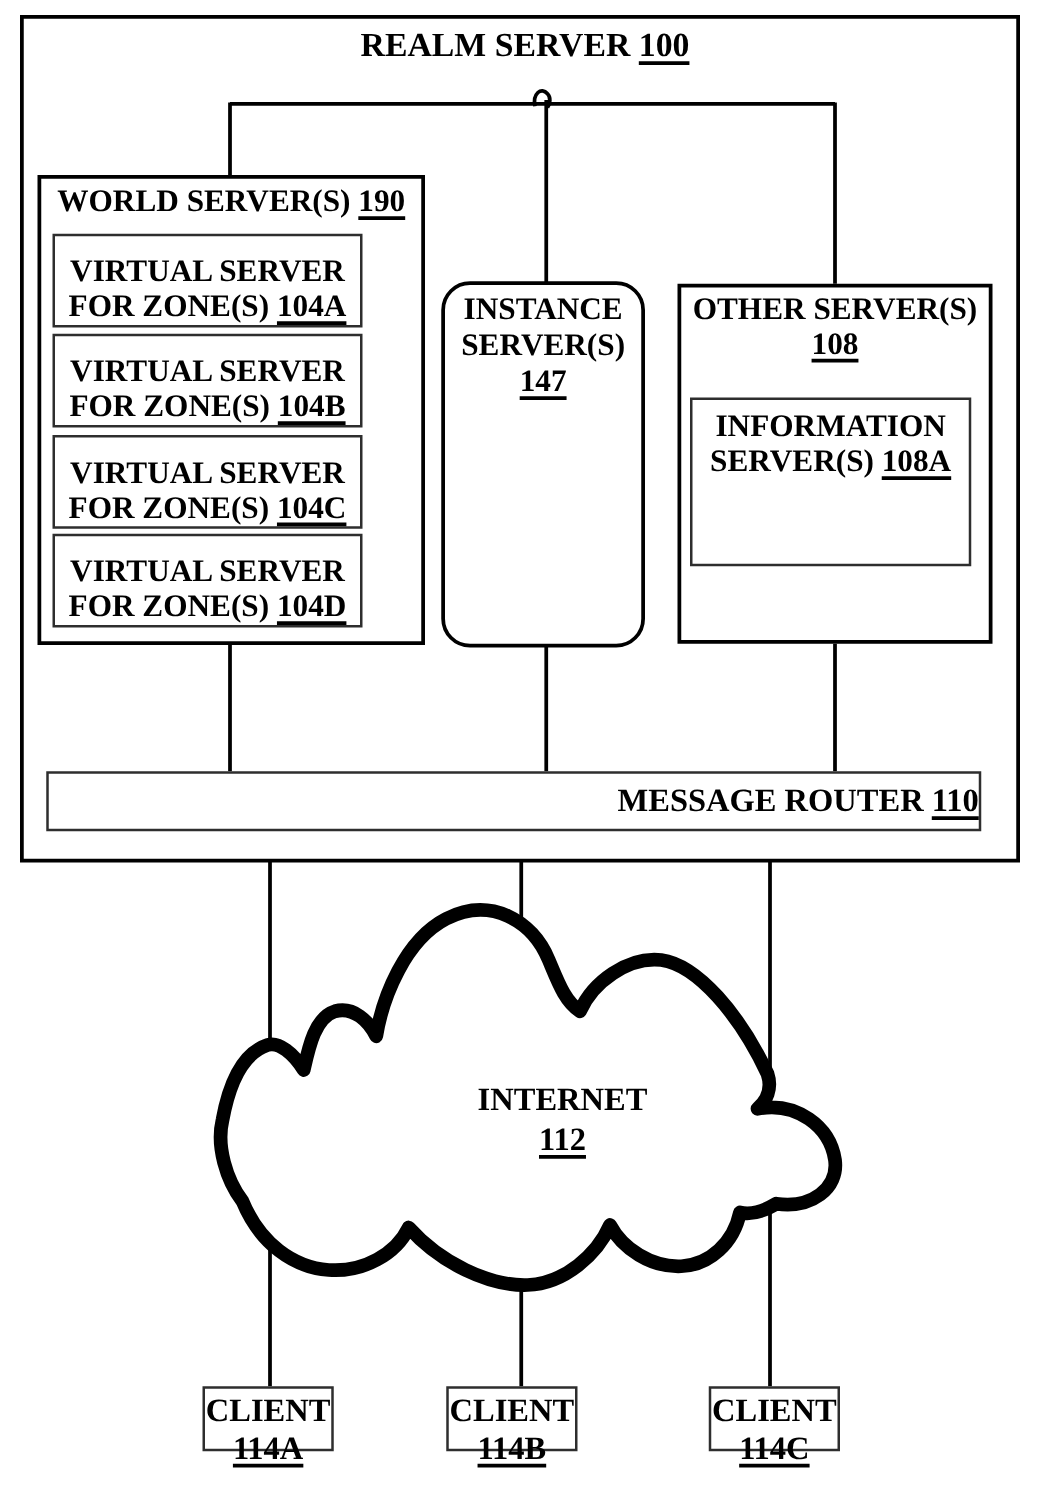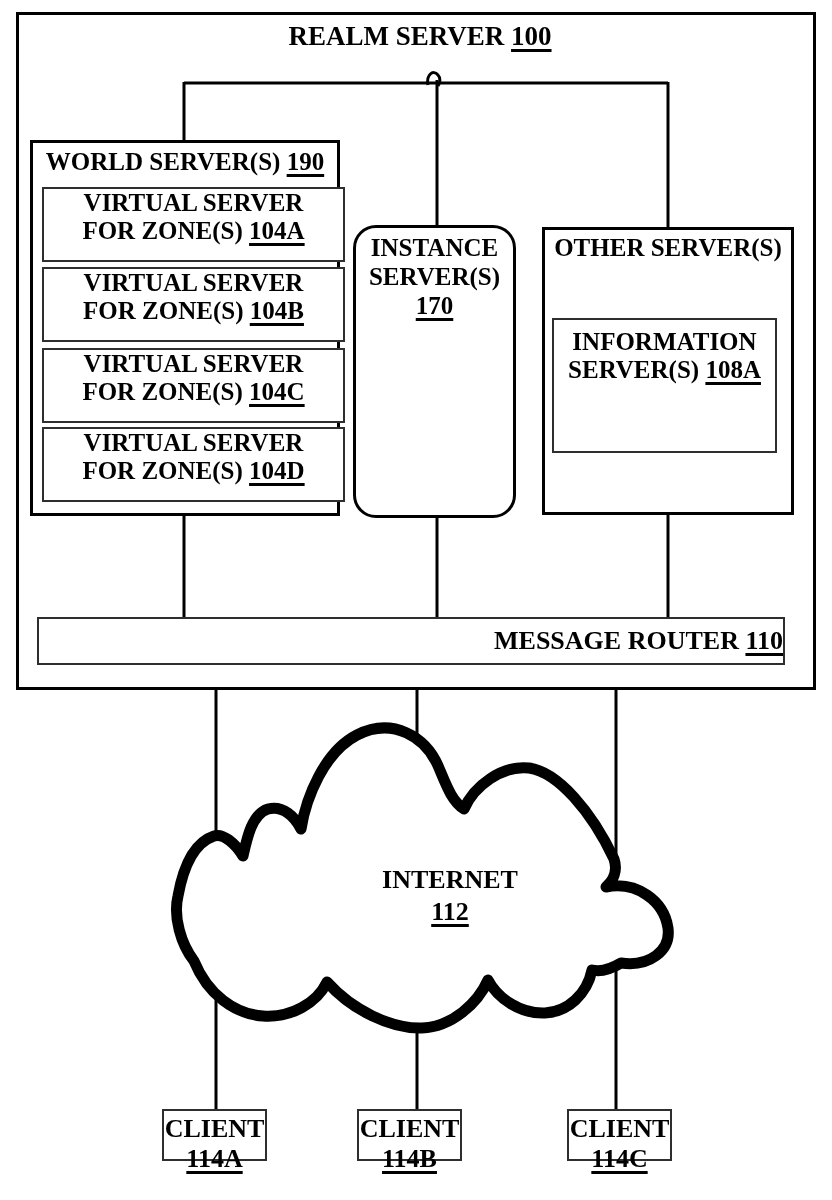--- a/index.html
+++ b/index.html
@@ -53,26 +53,26 @@
     z-index: 3;
   }
   .world-box {
     left: 30px; top: 140px;
     width: 310px; height: 376px;
     font-size: 25px;
     padding-top: 5px;
   }
   .zone-box {
     left: 42px;
-    width: 303px; height: 75px;
+    width: 248px; height: 75px;
     font-size: 25px;
     line-height: 28px;
     display: flex;
     flex-direction: column;
-    justify-content: flex-start;
+    justify-content: flex-end;
     z-index: 3;
   }
   .instance-box {
     left: 353px; top: 225px;
     width: 163px; height: 293px;
     font-size: 25px;
     line-height: 29px;
     padding-top: 5px;
     border-radius: 23px;
   }
@@ -203,26 +203,29 @@
     <div>
       <span>FOR ZONE(S)</span>
       <span class="ref">104D</span>
     </div>
   </div>
 
   <div class="box instance-box">
     <div>INSTANCE</div>
     <div>SERVER(S)</div>
     <div>
-      <span class="ref">170</span>
+      <span class="ref">147</span>
     </div>
   </div>
 
   <div class="box other-box">
     <div>OTHER SERVER(S)</div>
+    <div>
+      <span class="ref">108</span>
+    </div>
   </div>
 
   <div class="box thin character-box">
     <div>INFORMATION</div>
     <div>
       <span>SERVER(S)</span>
       <span class="ref">108A</span>
     </div>
   </div>
 

